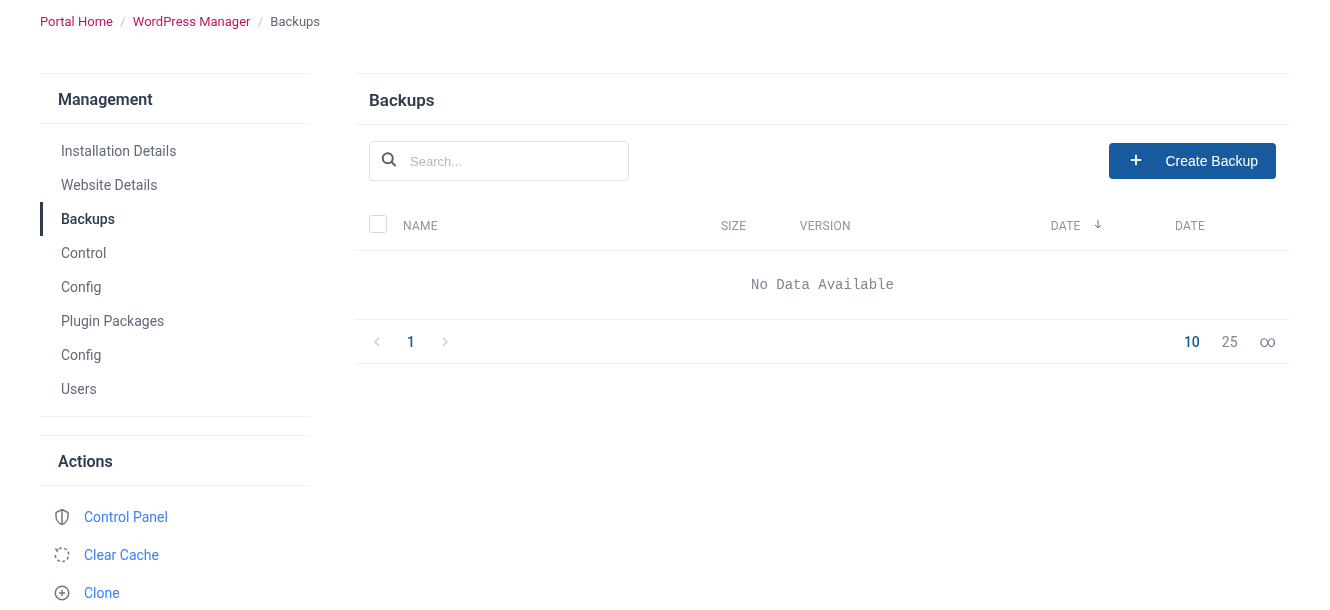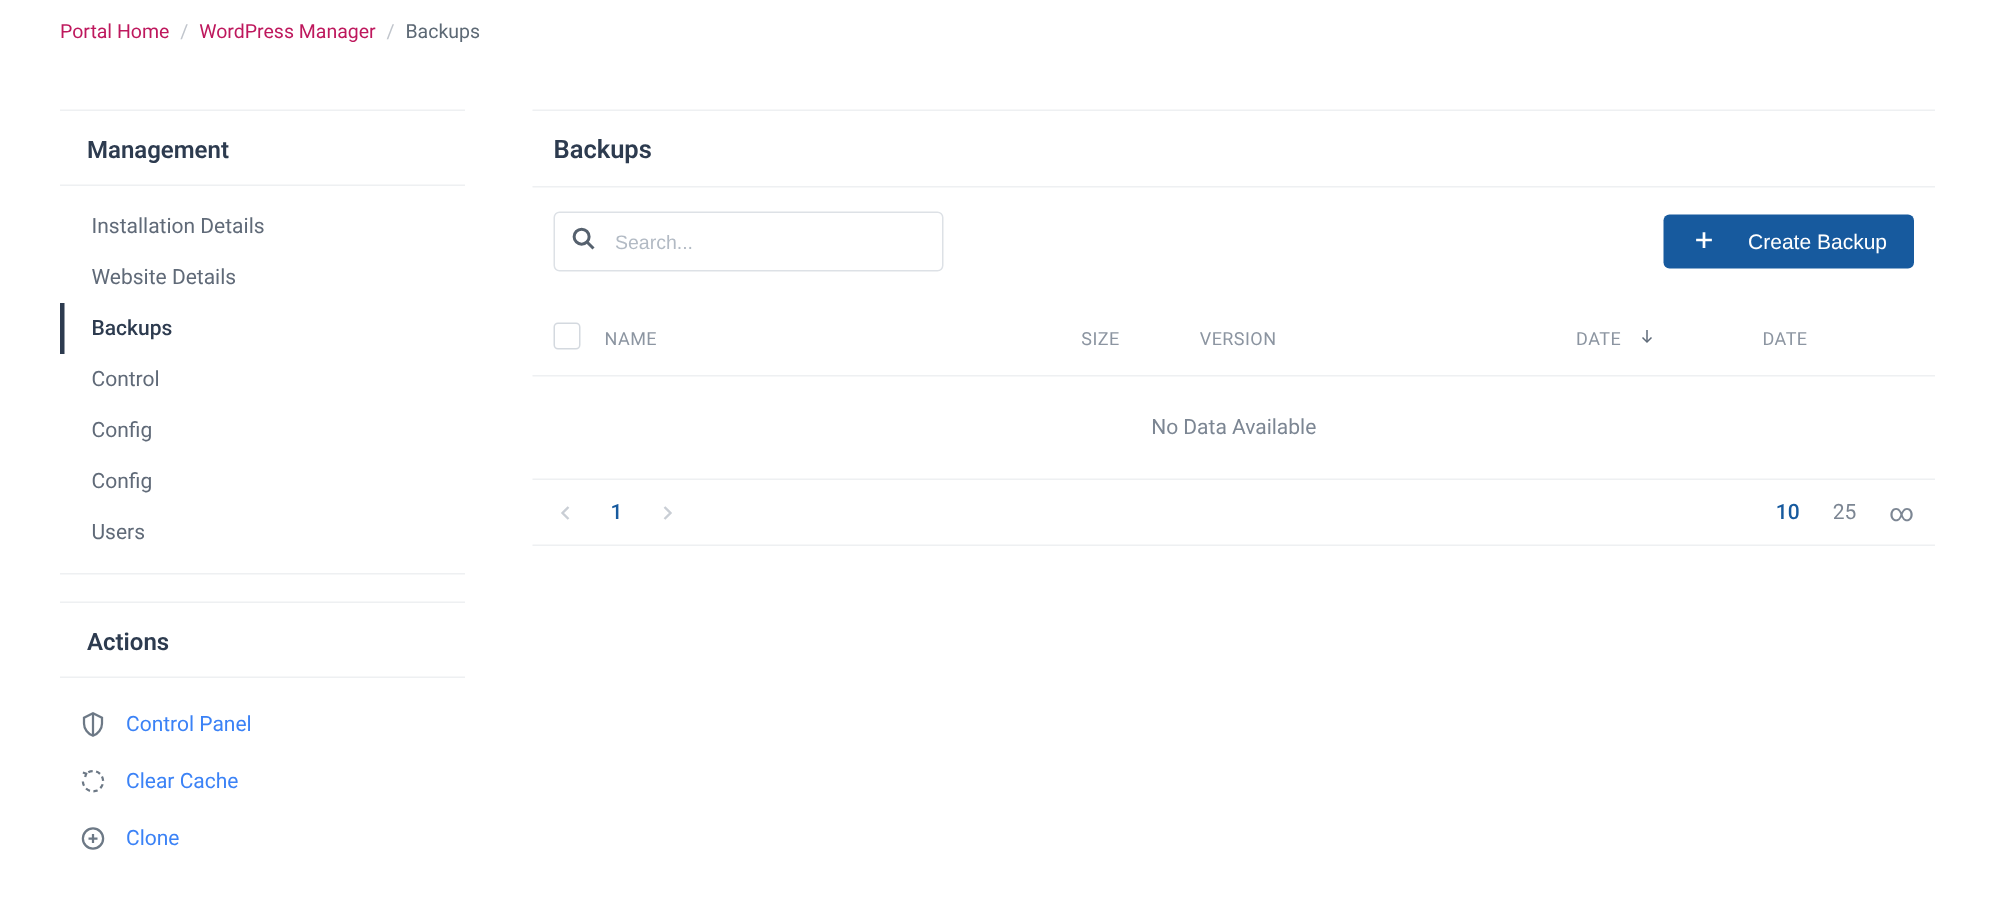--- a/index.html
+++ b/index.html
@@ -178,20 +178,21 @@
       display: inline-block;
       margin-left: 8px;
       color: #5e6a78;
     }
     .empty {
       text-align: center;
       padding: 26px 0;
       color: #7c8693;
       font-size: 14px;
       border-bottom: 1px solid #eef0f2;
+      font-family: Liberation Mono, monospace;
     }
     .pagination {
       display: flex;
       align-items: center;
       justify-content: space-between;
       padding: 12px 14px;
       border-bottom: 1px solid #eef0f2;
     }
     .pages {
       display: flex;
@@ -232,20 +233,21 @@
 <div class="container">
   <aside class="sidebar">
     <div class="sidebar-section">
       <div class="sidebar-title">Management</div>
       <ul class="sidebar-list">
         <li>Installation Details</li>
         <li>Website Details</li>
         <li class="active">Backups</li>
         <li>Control</li>
         <li>Config</li>
+        <li>Plugin Packages</li>
         <li>Config</li>
         <li>Users</li>
       </ul>
     </div>
     <div class="sidebar-section">
       <div class="sidebar-title">Actions</div>
       <ul class="action-list">
         <li>
           <span class="icon-wrap">
             <svg width="18" height="18" viewBox="0 0 24 24" fill="none" stroke="currentColor" stroke-width="2">

